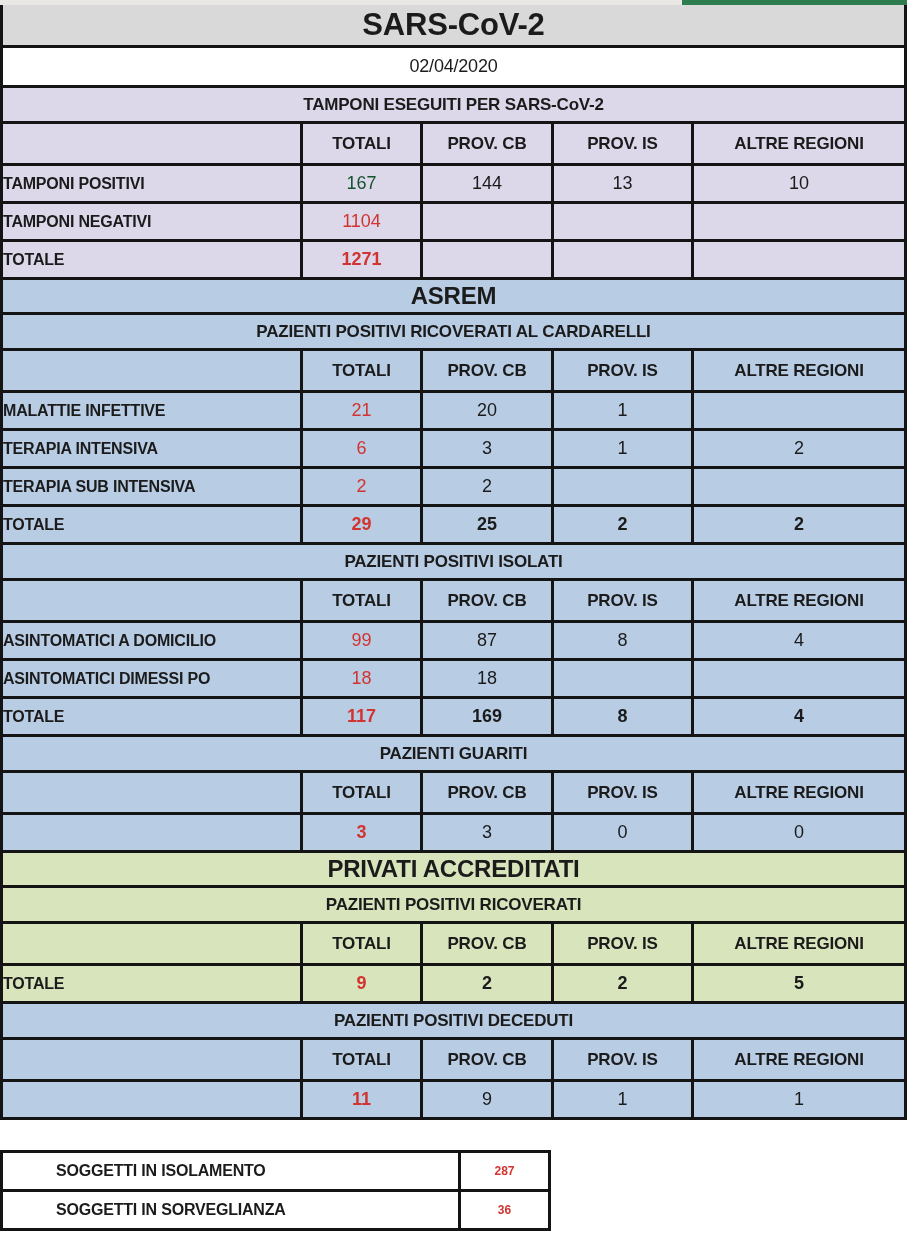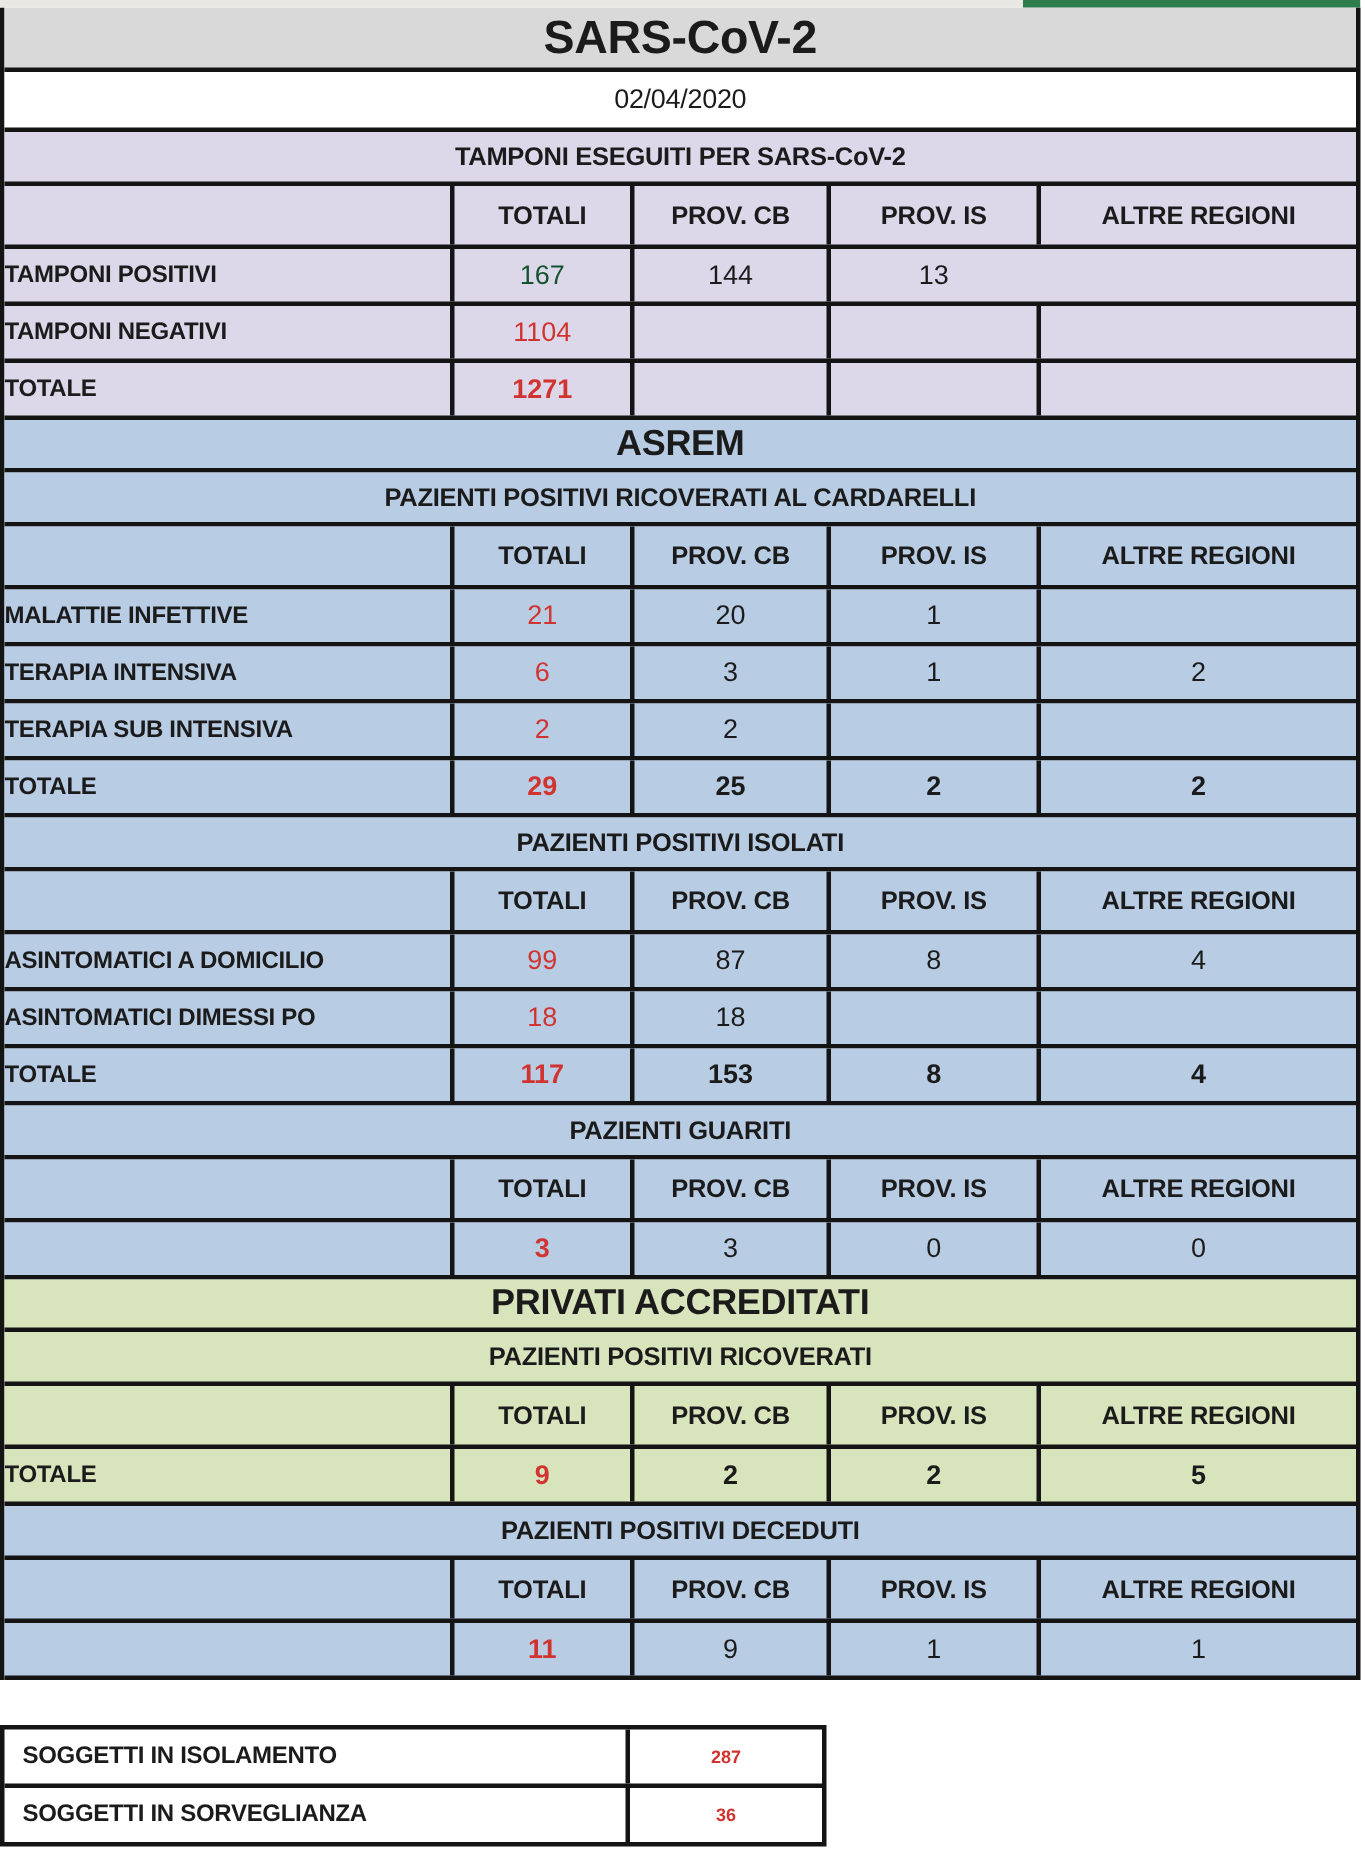--- a/index.html
+++ b/index.html
@@ -41,21 +41,21 @@
   .cell.label{justify-content:flex-start;font-weight:700;font-size:16px;letter-spacing:-0.2px;}
   .cell.hcell{font-weight:700;font-size:17px;letter-spacing:-0.2px;}
   .cell.val{font-size:18px;}
   .bold-row .cell.val{font-weight:700;}
   .cell.val.b{font-weight:700;}
 
   #footer{
     box-sizing:border-box;margin-top:30px;width:551px;
     border:3px solid #141414;background:#ffffff;
   }
-  .frow{display:grid;grid-template-columns:414px 1fr;height:36px;}
+  .frow{display:grid;grid-template-columns:414px 1fr;height:36px;padding-left:41px;}
   .frow.divided{border-bottom:3px solid #141414;}
   .frow .flabel{
     display:flex;align-items:center;padding-left:12px;
     font-weight:700;font-size:16px;letter-spacing:-0.2px;box-sizing:border-box;
   }
   .frow .fval{
     display:flex;align-items:center;justify-content:center;
     border-left:3px solid #141414;font-weight:700;font-size:12px;box-sizing:border-box;
   }
 </style>
@@ -83,20 +83,21 @@
       <div class="cell hcell">TOTALI</div>
       <div class="cell hcell">PROV. CB</div>
       <div class="cell hcell">PROV. IS</div>
       <div class="cell hcell">ALTRE REGIONI</div>
     </div>
     <div class="trow trow-data" style="background: rgb(220, 216, 234);">
       <div class="cell label">TAMPONI POSITIVI</div>
       <div class="cell val" style="color: #14532d;">167</div>
       <div class="cell val">144</div>
       <div class="cell val">13</div>
+      <div class="cell val">10</div>
     </div>
     <div class="trow trow-data" style="background: rgb(220, 216, 234);">
       <div class="cell label">TAMPONI NEGATIVI</div>
       <div class="cell val" style="color: rgb(209, 52, 48);">1104</div>
       <div class="cell val"></div>
       <div class="cell val"></div>
       <div class="cell val"></div>
     </div>
     <div class="trow trow-data bold-row" style="background: rgb(220, 216, 234);">
       <div class="cell label">TOTALE</div>
@@ -166,21 +167,21 @@
     <div class="trow trow-data" style="background: rgb(184, 204, 228);">
       <div class="cell label">ASINTOMATICI DIMESSI PO</div>
       <div class="cell val" style="color: rgb(209, 52, 48);">18</div>
       <div class="cell val">18</div>
       <div class="cell val"></div>
       <div class="cell val"></div>
     </div>
     <div class="trow trow-data bold-row" style="background: rgb(184, 204, 228);">
       <div class="cell label">TOTALE</div>
       <div class="cell val b" style="color: rgb(209, 52, 48);">117</div>
-      <div class="cell val">153</div>
+      <div class="cell val">169</div>
       <div class="cell val">8</div>
       <div class="cell val">4</div>
     </div>
     <div class="band band-subtitle" style="background: rgb(184, 204, 228);">
       <span>PAZIENTI GUARITI</span>
     </div>
     <div class="trow trow-header" style="background: rgb(184, 204, 228);">
       <div class="cell label"></div>
       <div class="cell hcell">TOTALI</div>
       <div class="cell hcell">PROV. CB</div>

